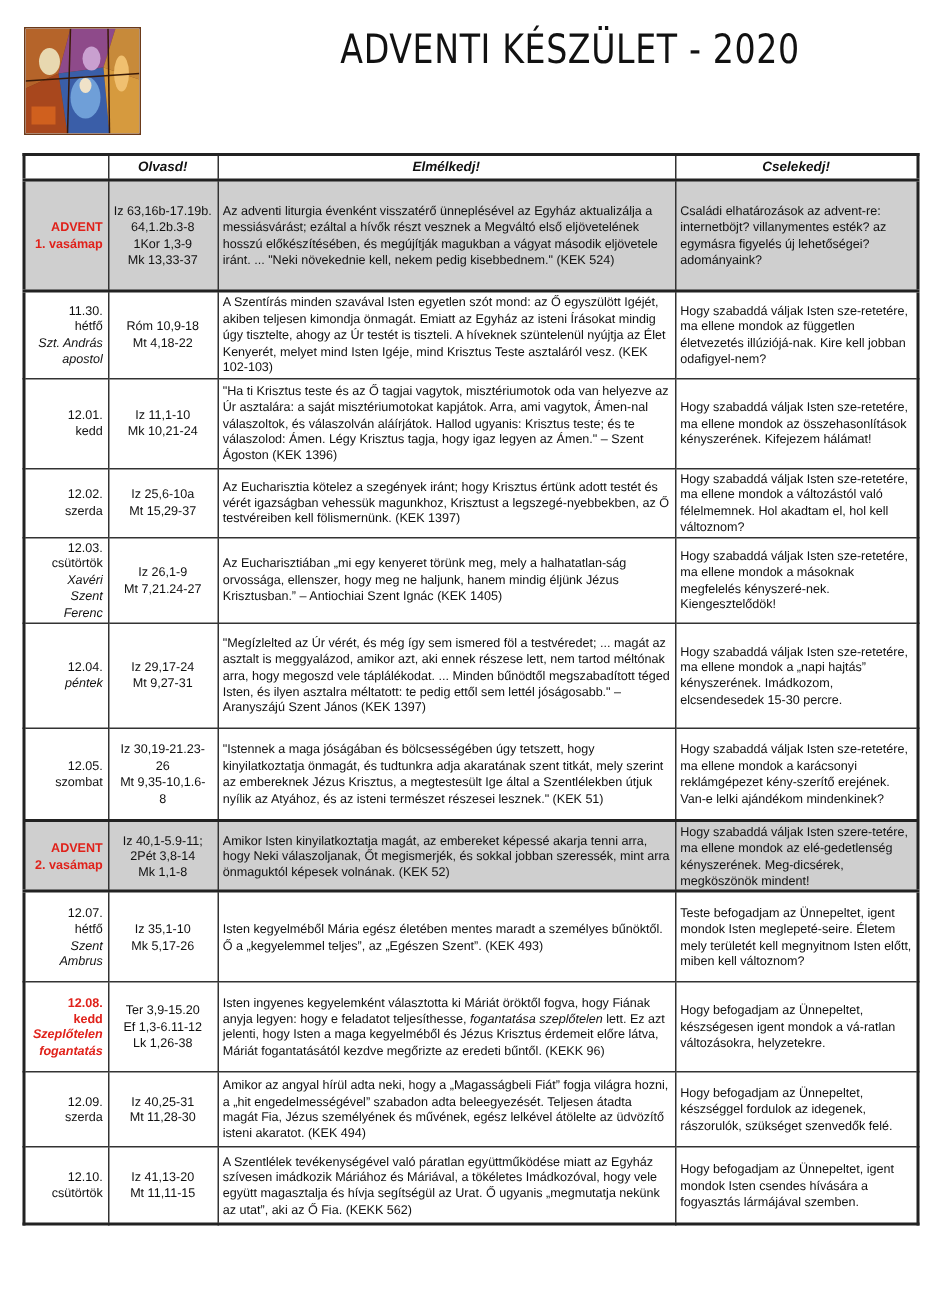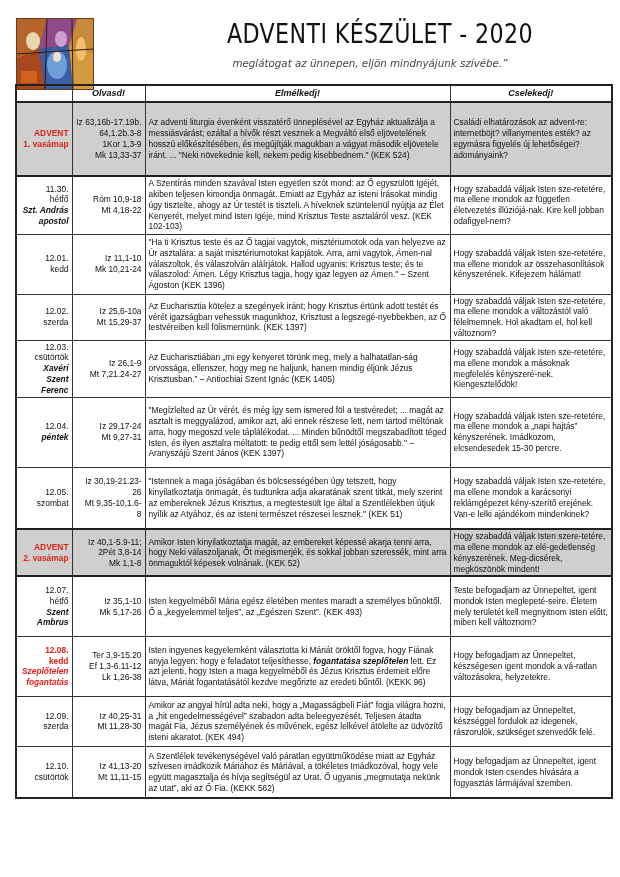--- a/index.html
+++ b/index.html
@@ -1,29 +1,29 @@
 <!DOCTYPE html>
 <html><head>
 <meta charset="utf-8">
 <style>
   html, body { margin: 0; padding: 0; background: #ffffff; }
   body { width: 620px; height: 877px; position: relative; overflow: hidden; font-family: "Liberation Sans", sans-serif; color: #111; }
   .logo { position: absolute; left: 16px; top: 18px; width: 76px; height: 70px; border: 1px solid #6b3a1a; overflow: hidden; }
   .title { position: absolute; left: 150px; top: 18px; width: 460px; text-align: center; font-family: "DejaVu Sans", sans-serif; font-size: 27px; letter-spacing: 0.5px; transform: scaleX(0.82); transform-origin: center; font-weight: normal; color: #111; }
   .subtitle { position: absolute; left: 185px; top: 56px; width: 370px; text-align: center; font-family: "DejaVu Sans", sans-serif; font-style: italic; font-size: 10.3px; line-height: 15px; color: #444; }
-  table.plan { position: absolute; left: 15px; top: 84px; width: 596px; border-collapse: collapse; table-layout: fixed; font-family: "Liberation Sans", sans-serif; font-size: 8.4px; line-height: 10.8px; border: 2px solid #222; }
+  table.plan { position: absolute; left: 15px; top: 102px; width: 596px; border-collapse: collapse; table-layout: fixed; font-family: "Liberation Sans", sans-serif; font-size: 8.4px; line-height: 10.8px; border: 2px solid #222; }
   table.plan th, table.plan td { border: 1px solid #333; padding: 1px 3px; vertical-align: middle; }
   table.plan th { font-style: italic; font-weight: bold; font-size: 9px; height: 13px; text-align: center; }
   col.c-day { width: 56px; } col.c-read { width: 73px; } col.c-refl { width: 305px; } col.c-act { width: 162px; }
   td.day { text-align: right; }
-  td.read { text-align: right; }
+  td.read { text-align: center; }
   tr.sunday td { background: #cfcfcf; }
   tr.sunday { border-top: 2px solid #222; border-bottom: 2px solid #222; }
   .red { color: #e0211a; font-weight: bold; }
-  .it { font-style: italic; font-weight: bold; }
+  .it { font-style: italic; }
   .line { display: block; }
 </style>
 </head>
 <body>
 
 <div class="logo">
   <svg width="76" height="70" viewBox="0 0 76 70">
     <rect width="76" height="70" fill="#7a3b18"></rect>
     <polygon points="0,0 30,0 22,30 0,40" fill="#b5642a"></polygon>
     <polygon points="30,0 60,0 52,26 22,30" fill="#8e4a8a"></polygon>
@@ -38,21 +38,20 @@
     <ellipse cx="64" cy="30" rx="5" ry="12" fill="#f0c070"></ellipse>
     <rect x="4" y="52" width="16" height="12" fill="#d0601e"></rect>
     <line x1="0" y1="35" x2="76" y2="30" stroke="#3a1a08" stroke-width="1"></line>
     <line x1="30" y1="0" x2="28" y2="70" stroke="#3a1a08" stroke-width="1"></line>
     <line x1="55" y1="0" x2="56" y2="70" stroke="#3a1a08" stroke-width="1"></line>
   </svg>
 </div>
 
 <div class="title">ADVENTI KÉSZÜLET - 2020</div>
 <div class="subtitle">
-  <span class="line">meglátogat az ünnepen, eljön mindnyájunk szívébe.”</span>
 </div>
 
 <table class="plan">
   <colgroup>
       <col class="c-day">
       <col class="c-read">
       <col class="c-refl">
       <col class="c-act">
     </colgroup>
   <thead>

